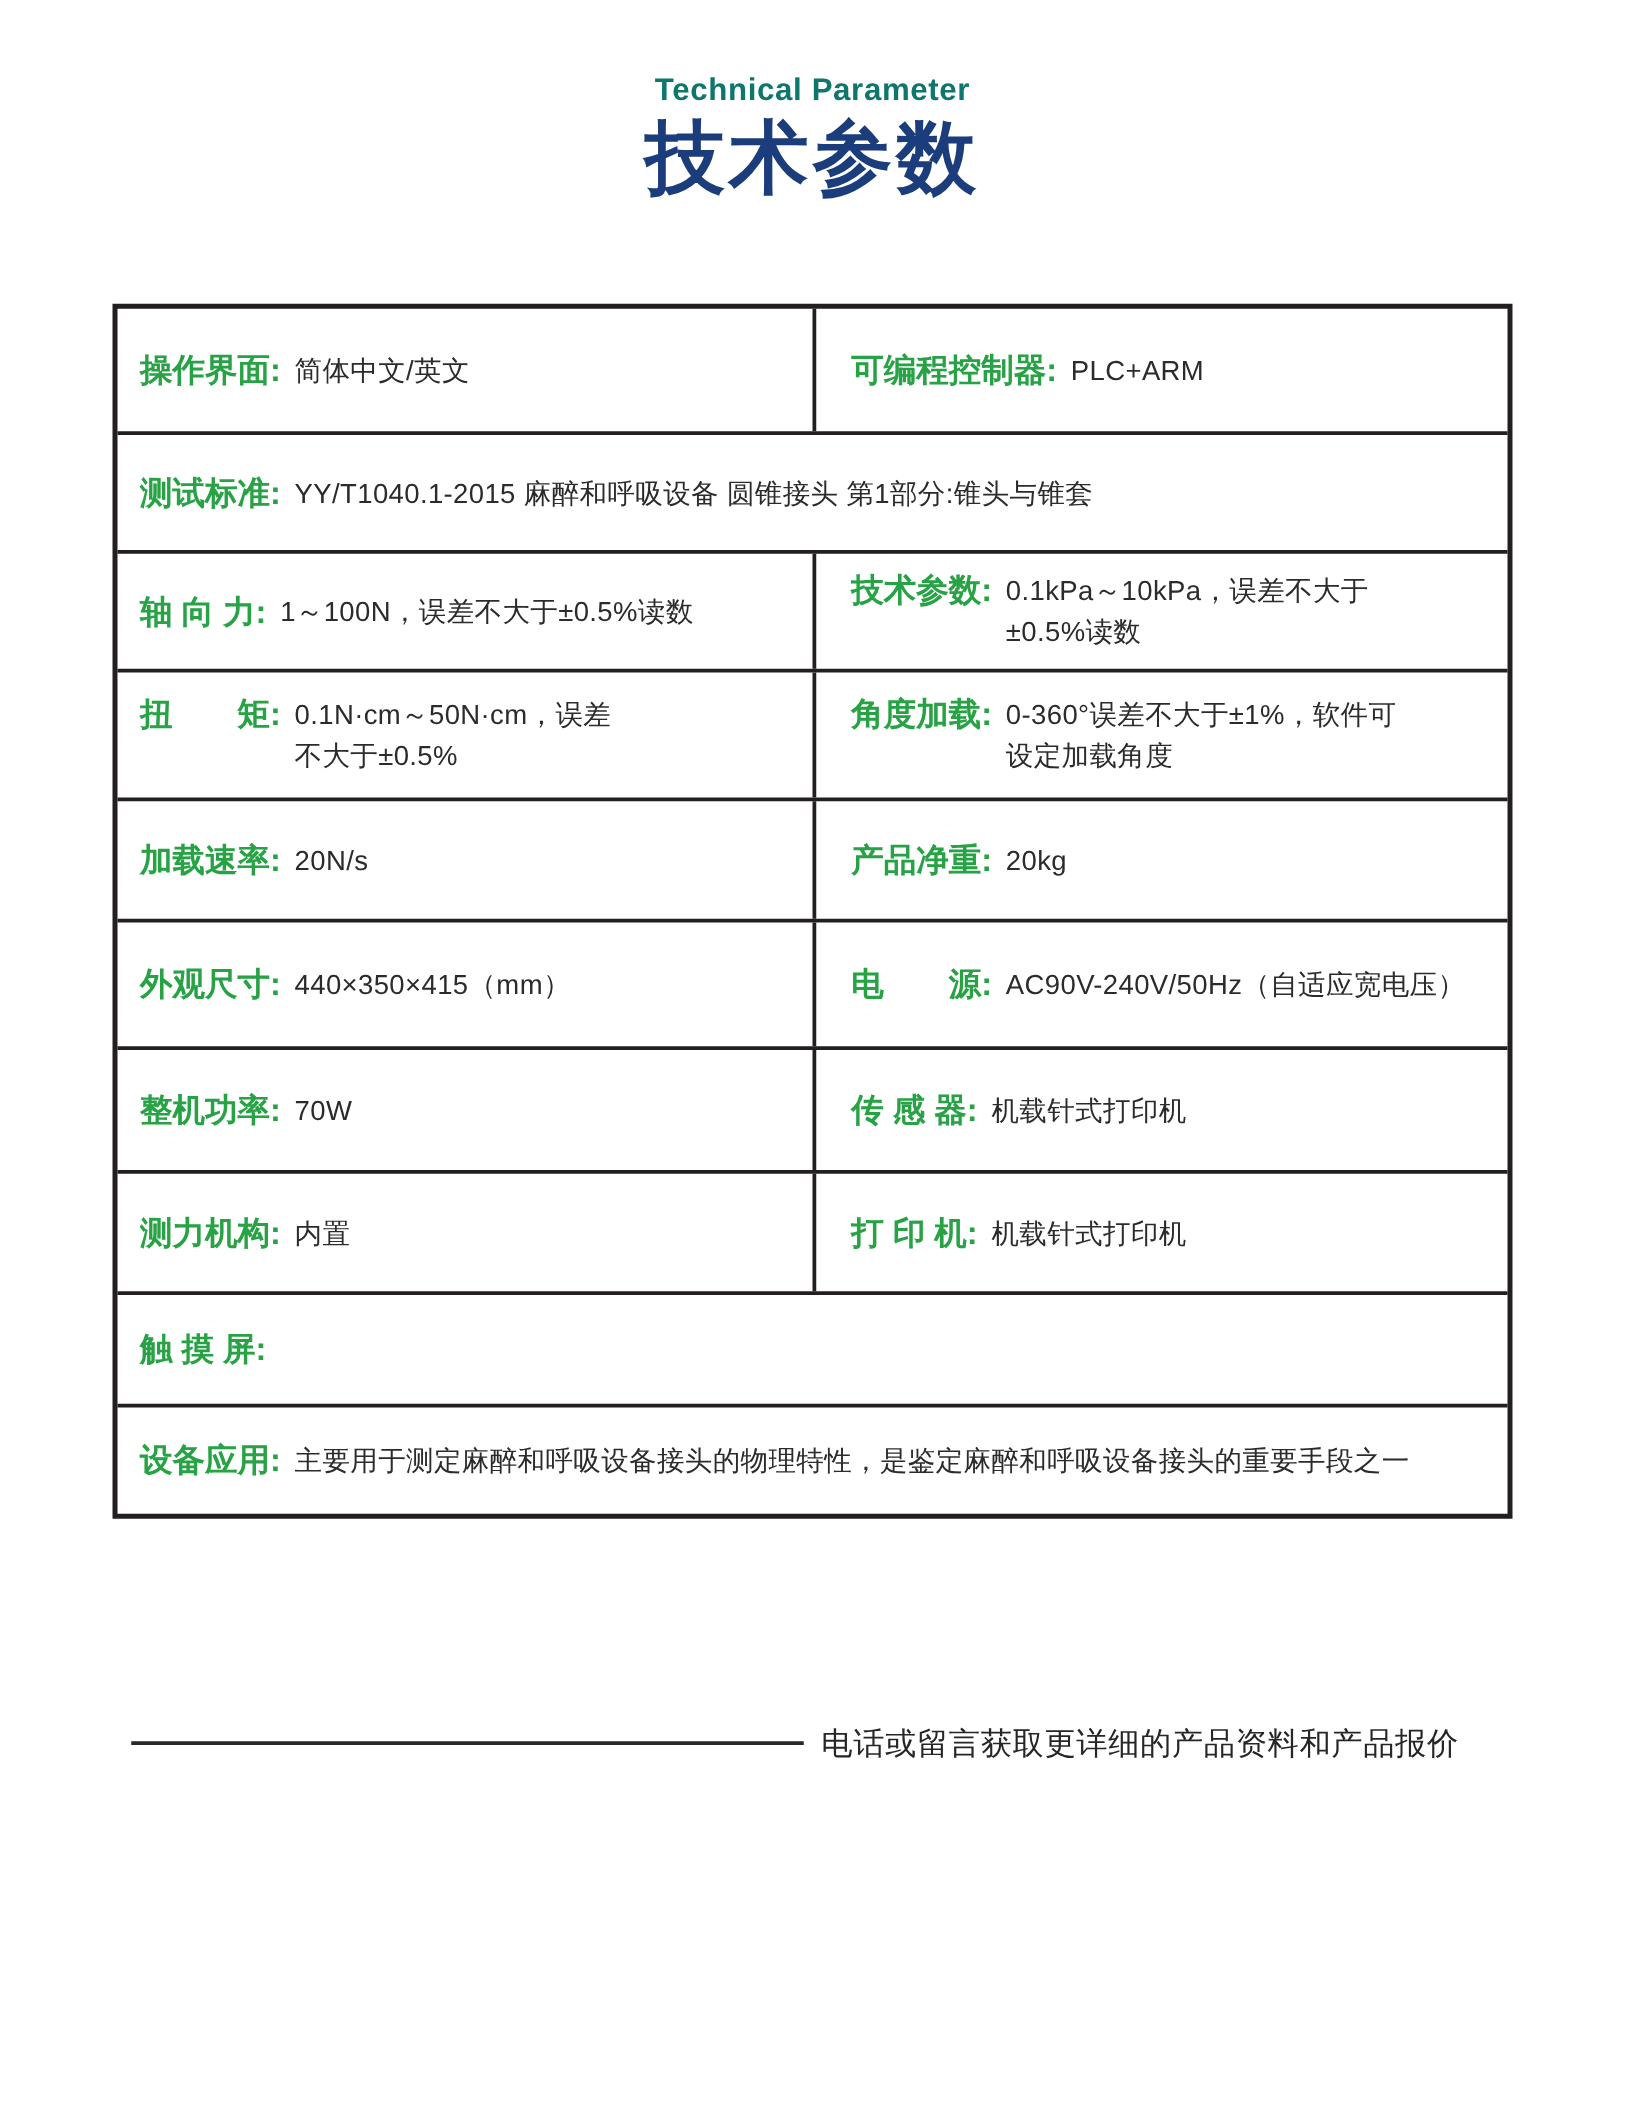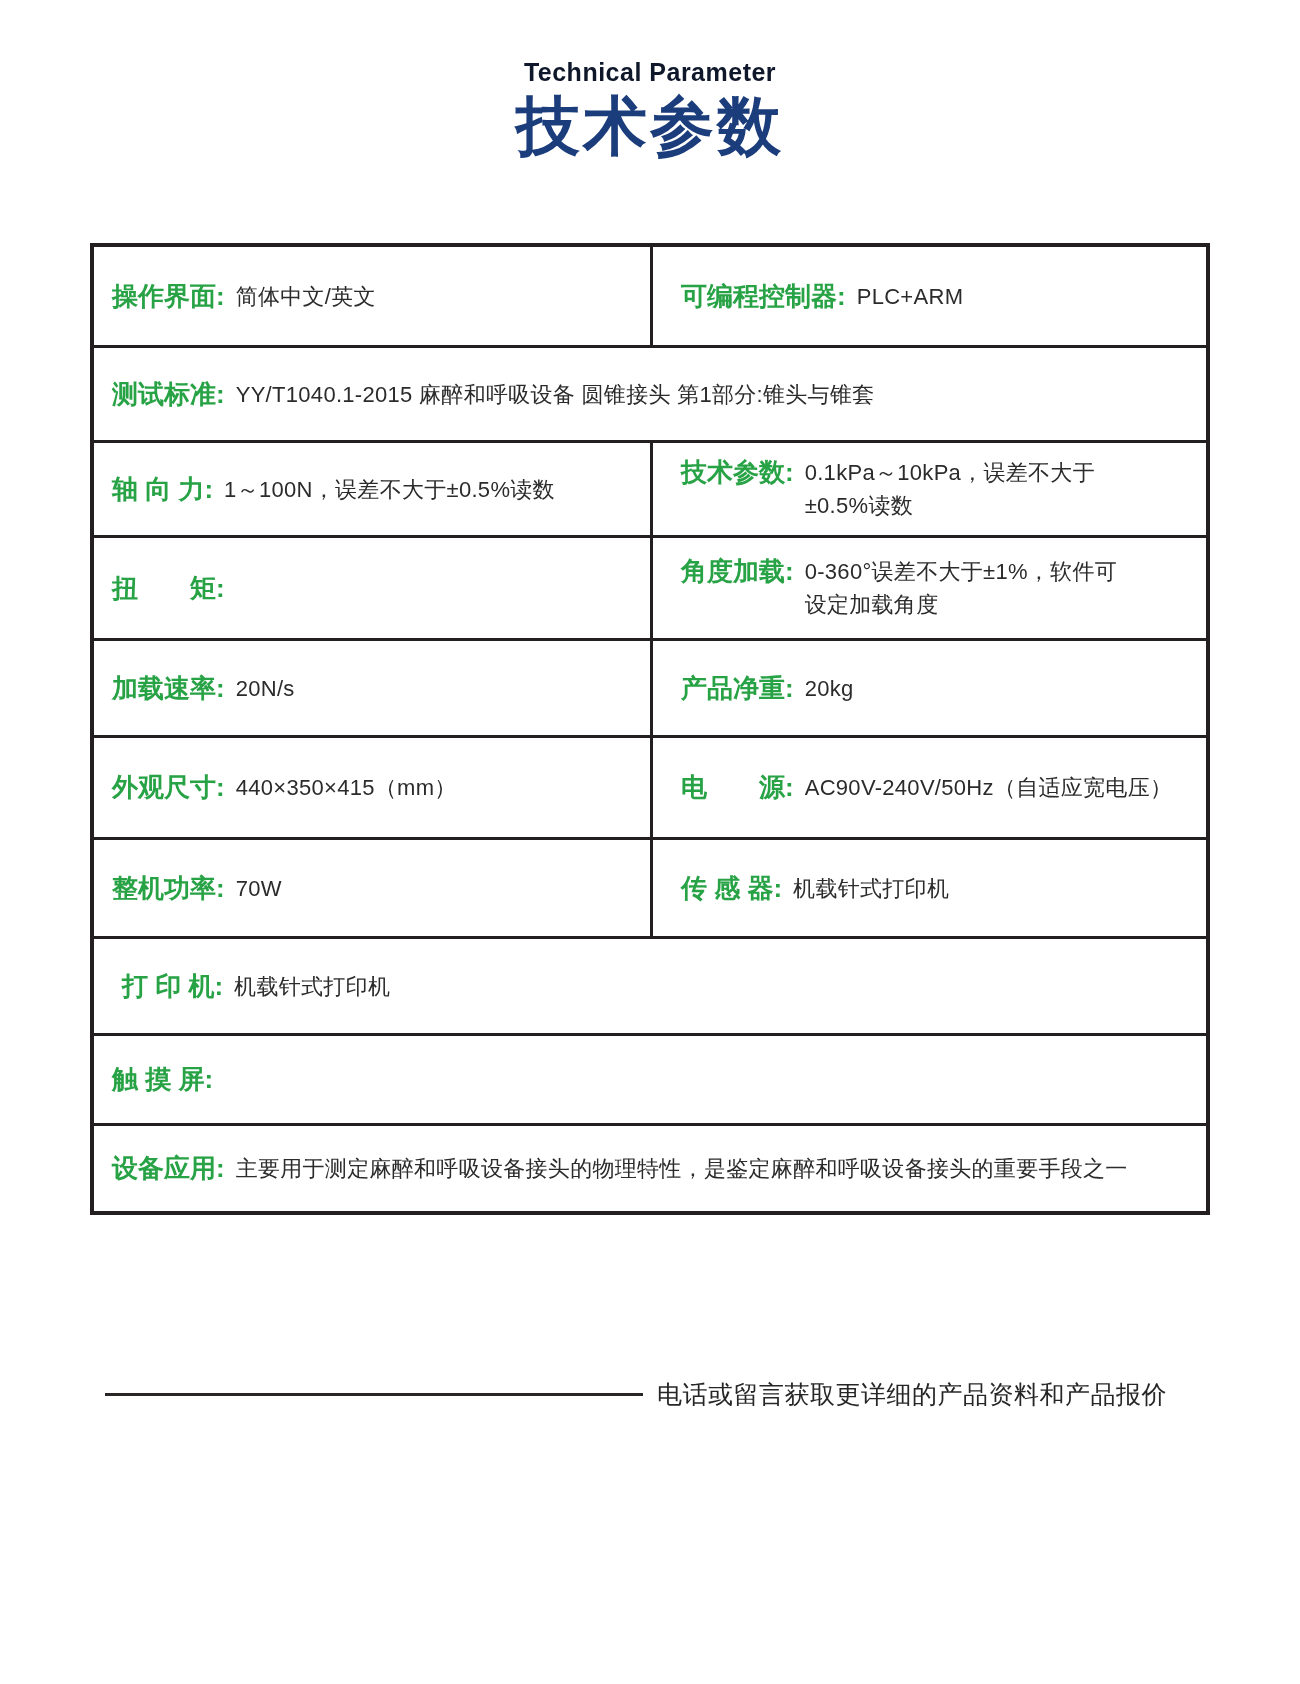--- a/index.html
+++ b/index.html
@@ -5,21 +5,21 @@
   html,body { margin:0; padding:0; }
   body {
     width:1300px; height:1684px; background:#ffffff;
     font-family:"Liberation Sans", sans-serif;
     color:#2b2b2b;
     position:relative;
   }
   
   .header { text-align:center; padding-top:58px; }
   .subtitle {
-    font-size:25px; font-weight:bold; color:#0f172a; letter-spacing:0.5px;
+    font-size:25px; font-weight:bold; color:#0f766e; letter-spacing:0.5px;
   }
   .title {
     font-size:64px; font-weight:bold; color:#1c3d7c;
     letter-spacing:3px; margin-top:4px; line-height:1.1;
   }
   
   .spec-table {
     width:1120px; margin:82px 0 0 90px;
     border:4px solid #231f20; box-sizing:border-box;
     background:#ffffff;
@@ -97,20 +97,22 @@
         <div class="val">0.1kPa～10kPa，误差不大于
 ±0.5%读数</div>
       </div>
     </div>
   </div>
 
   <div class="row" style="height:103px">
     <div class="cell left">
       <div class="cell-inner">
         <span class="lbl">扭　　矩:</span>
+        <div class="val">0.1N·cm～50N·cm，误差
+不大于±0.5%</div>
       </div>
     </div>
     <div class="cell rightcol">
       <div class="cell-inner">
         <span class="lbl">角度加载:</span>
         <div class="val">0-360°误差不大于±1%，软件可
 设定加载角度</div>
       </div>
     </div>
   </div>
@@ -154,20 +156,26 @@
     </div>
     <div class="cell rightcol">
       <div class="cell-inner">
         <span class="lbl">传 感 器:</span>
         <div class="val">机载针式打印机</div>
       </div>
     </div>
   </div>
 
   <div class="row" style="height:97px">
+    <div class="cell left">
+      <div class="cell-inner">
+        <span class="lbl">测力机构:</span>
+        <div class="val">内置</div>
+      </div>
+    </div>
     <div class="cell rightcol">
       <div class="cell-inner">
         <span class="lbl">打 印 机:</span>
         <div class="val">机载针式打印机</div>
       </div>
     </div>
   </div>
 
   <div class="row" style="height:90px">
     <div class="cell">

